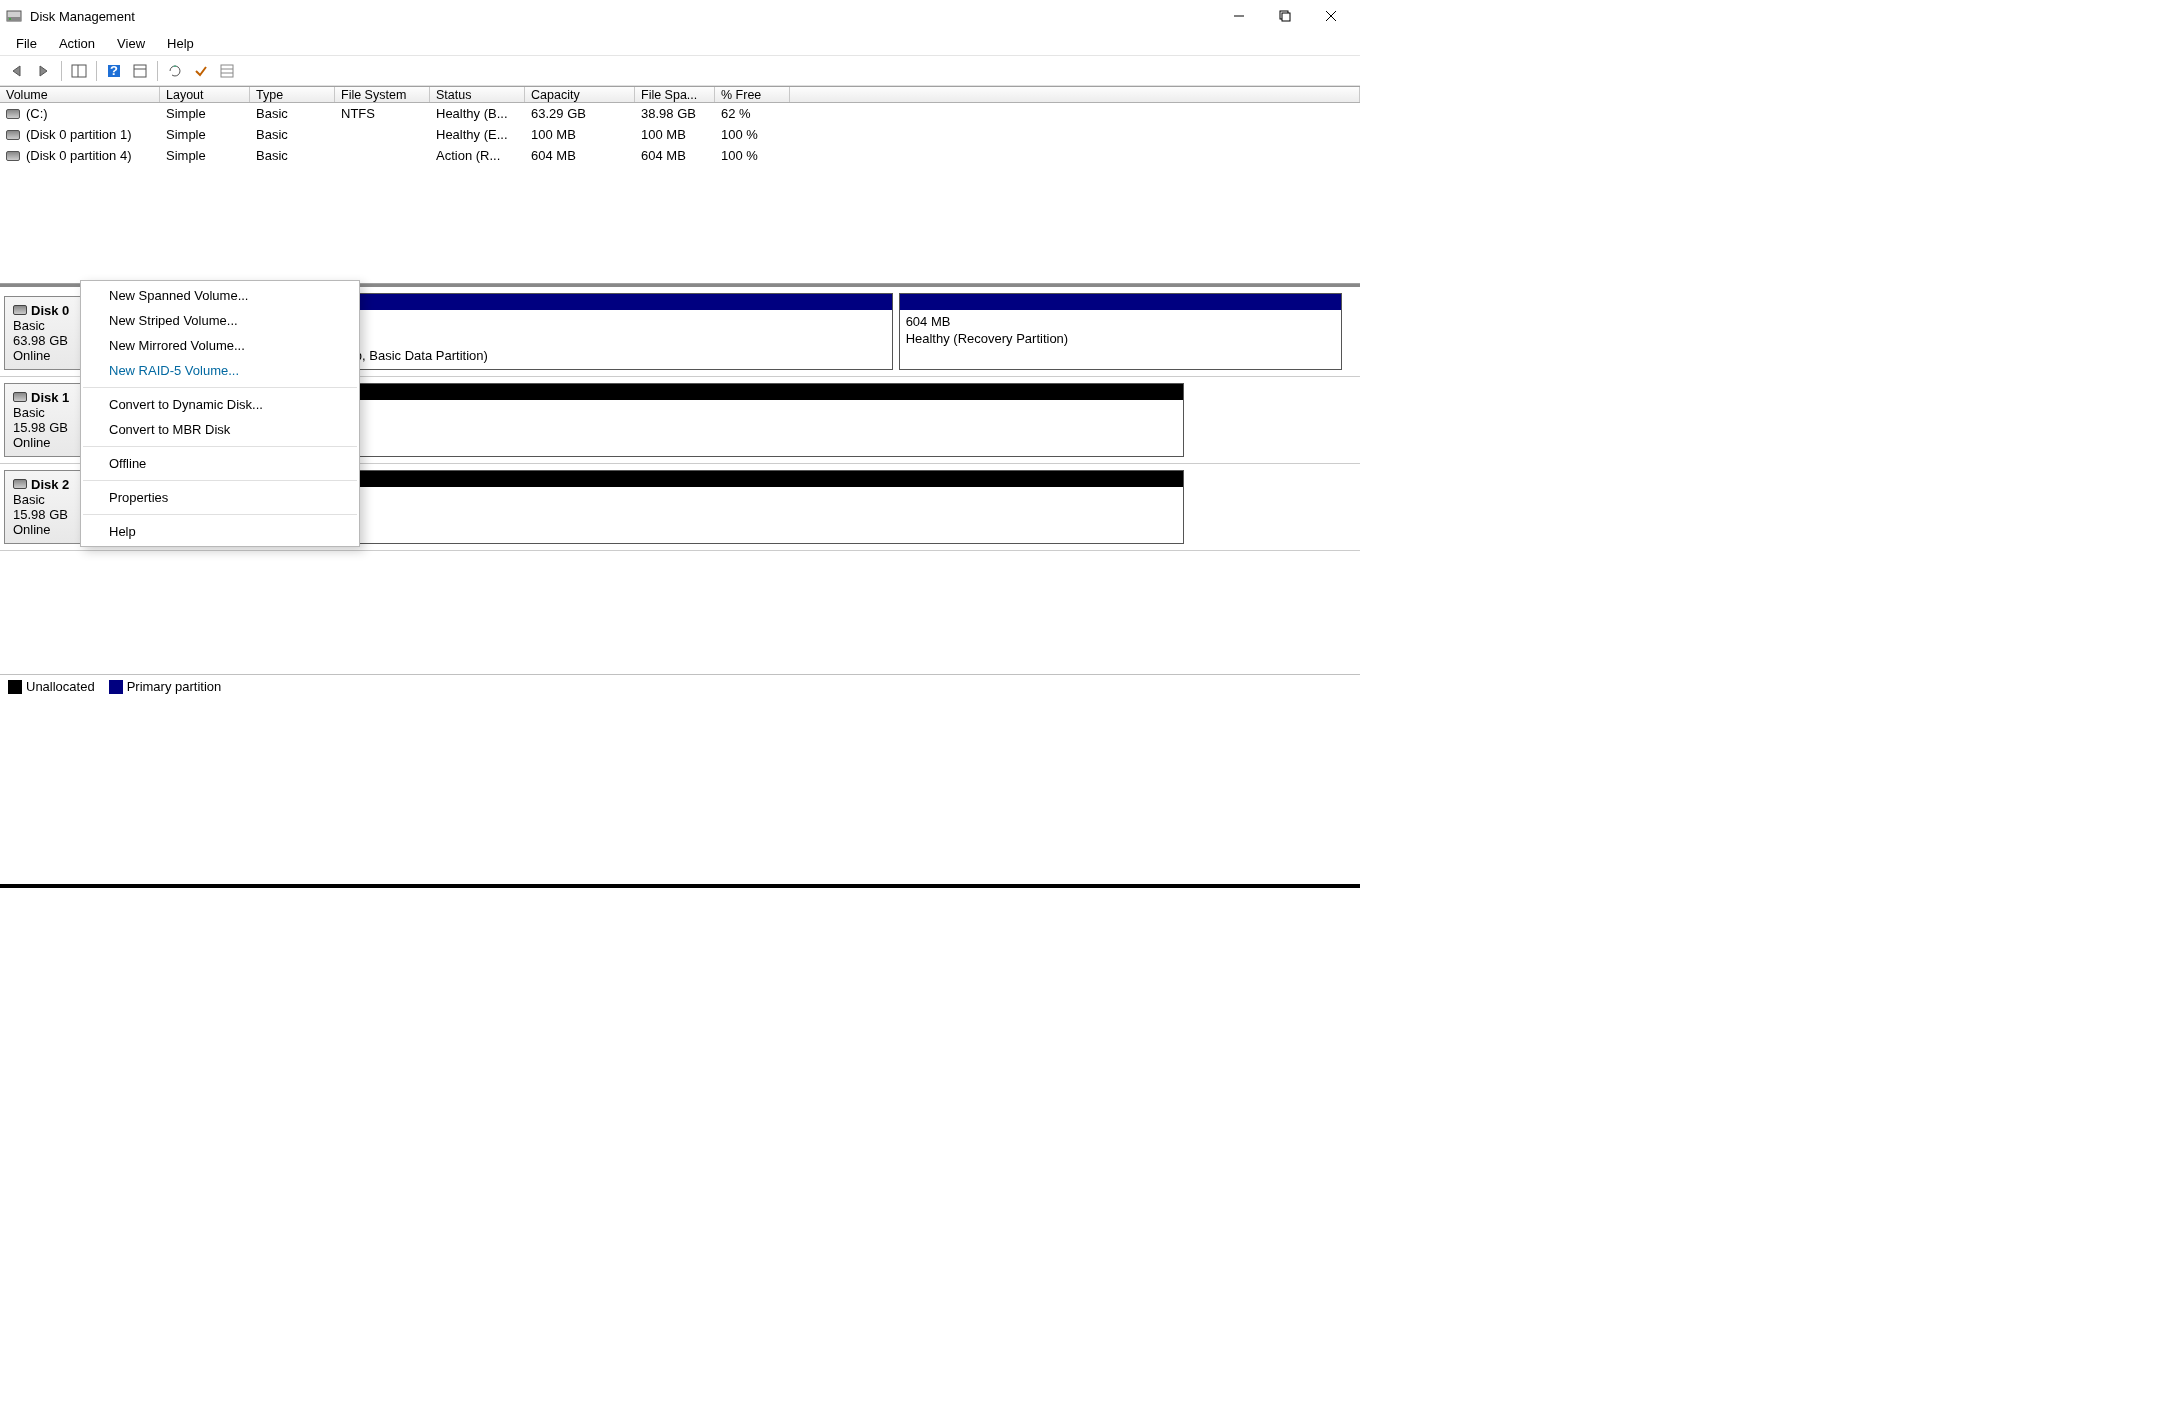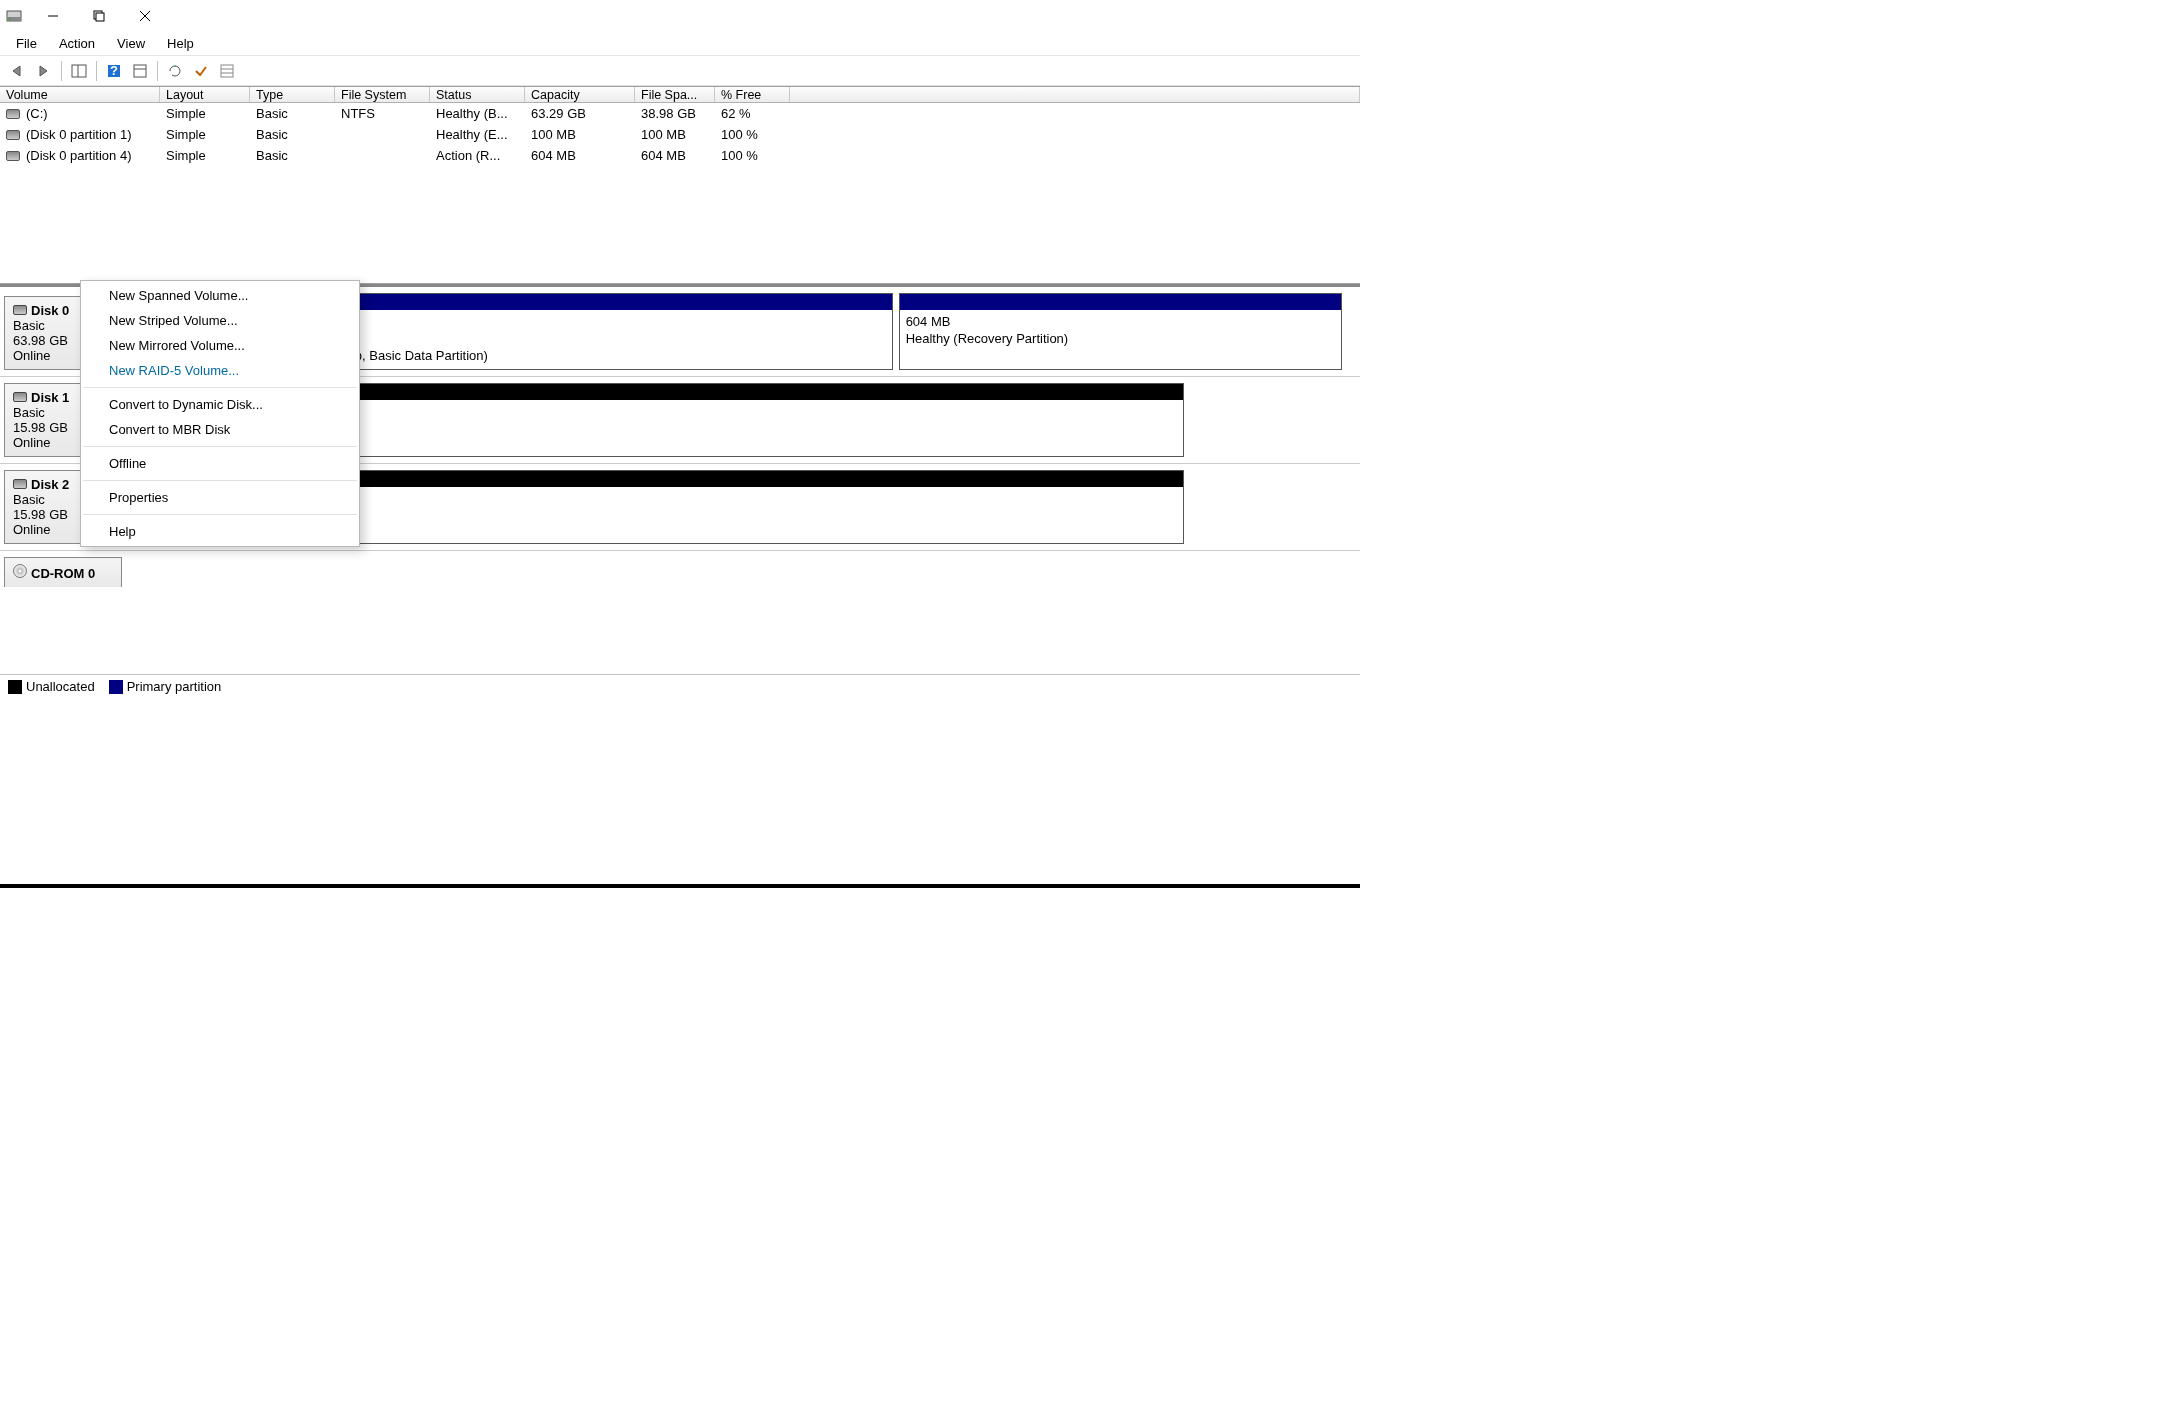--- a/index.html
+++ b/index.html
@@ -74,20 +74,21 @@
 <body>
 
 <div class="titlebar">
   <span class="app-icon">
     <svg width="16" height="16">
         <rect x="1" y="3" width="14" height="10" fill="#d0d0d0" stroke="#555"></rect>
         <rect x="1" y="9" width="14" height="4" fill="#888"></rect>
         <circle cx="4" cy="11" r="1" fill="#3a3"></circle>
       </svg>
   </span>
+  <span class="title">Disk Management</span>
   <div class="win-ctrl">
     <span class="min">
         <svg width="12" height="12">
           <line x1="1" y1="6" x2="11" y2="6"></line>
         </svg>
       </span>
     <span class="max">
         <svg width="12" height="12">
           <rect x="1" y="1" width="8" height="8"></rect>
           <rect x="3" y="3" width="8" height="8" fill="#fff"></rect>
@@ -276,25 +277,20 @@
         <div class="pheader ph-unalloc"></div>
         <div class="pbody">
           <div style="height:14px"></div>
           <div>15.98 GB</div>
           <div>Unallocated</div>
         </div>
       </div>
     </div>
   </div>
 
-  <div class="disk-row" style="border-bottom:none;min-height:30px">
-    <div class="disk-label-box" style="border-bottom:none">
-      <div><span class="cd-ic"></span><span class="dname">CD-ROM 0</span></div>
-    </div>
-  </div>
 
 </div>
 
 <div class="legend">
   <span><span class="sw sw-unalloc"></span><span>Unallocated</span></span>
   <span><span class="sw sw-primary"></span><span>Primary partition</span></span>
 </div>
 
 <div class="ctxmenu" style="left:80px; top:280px">
   <div class="mi">New Spanned Volume...</div>

